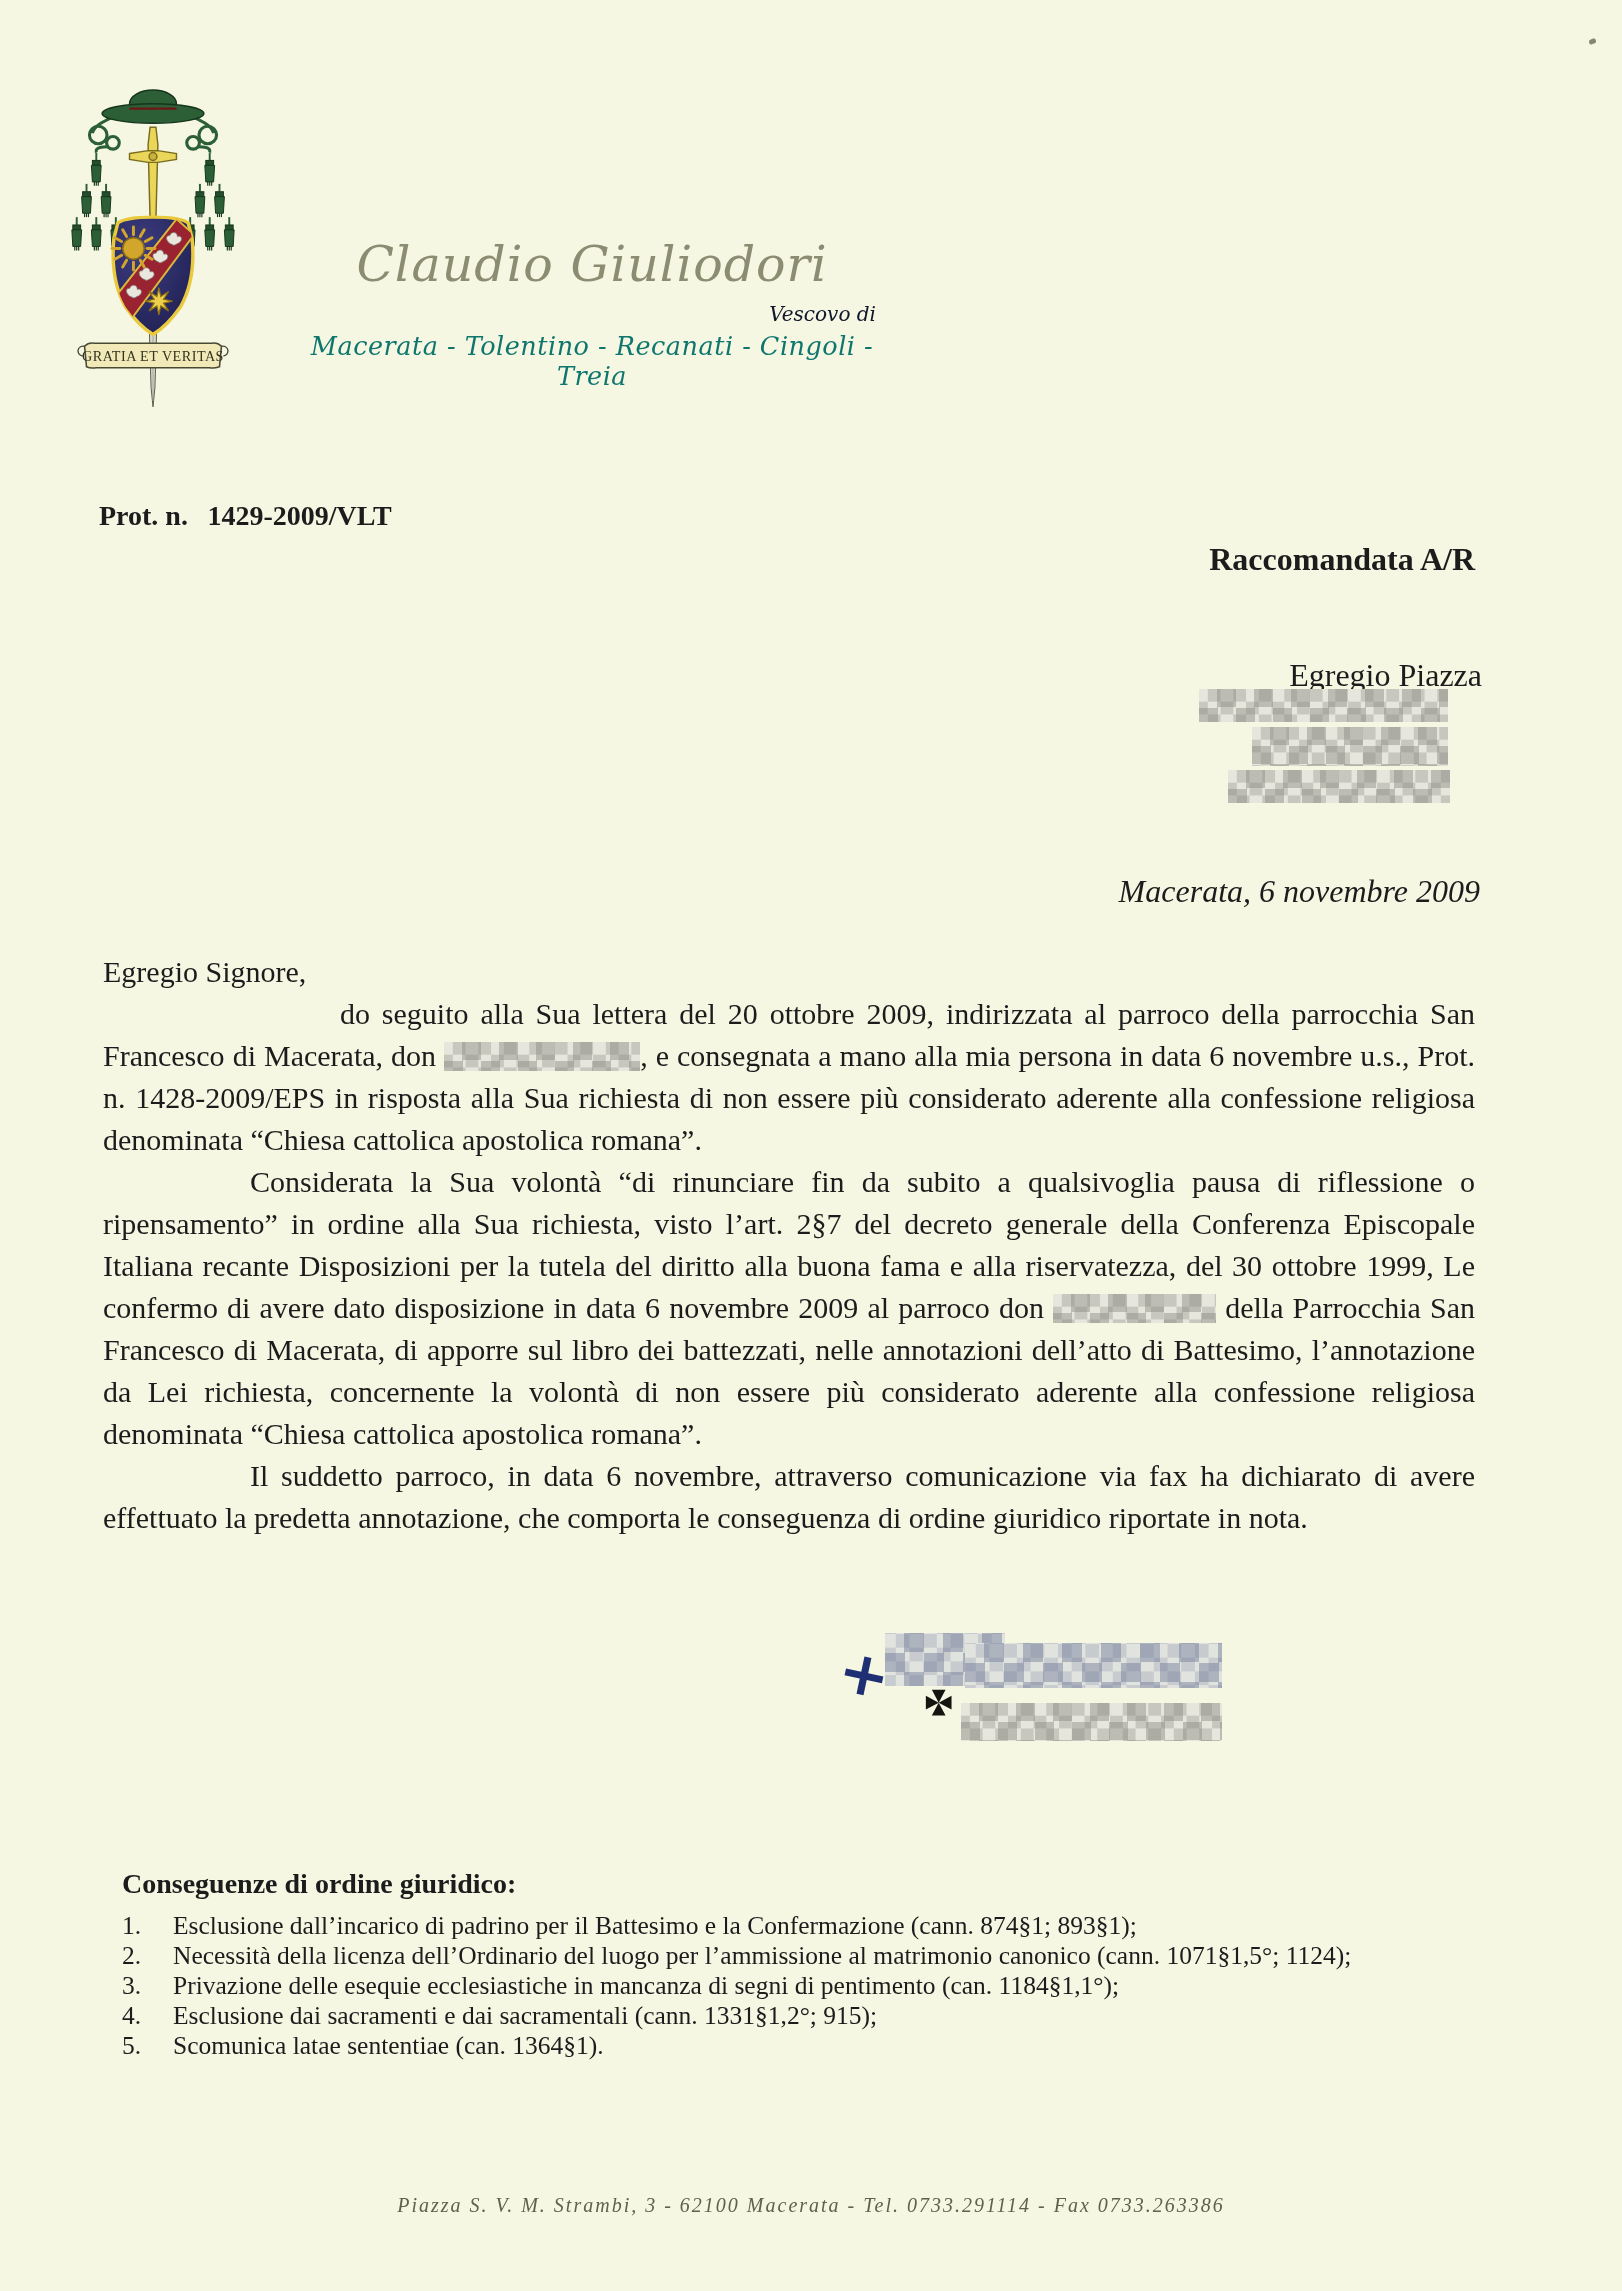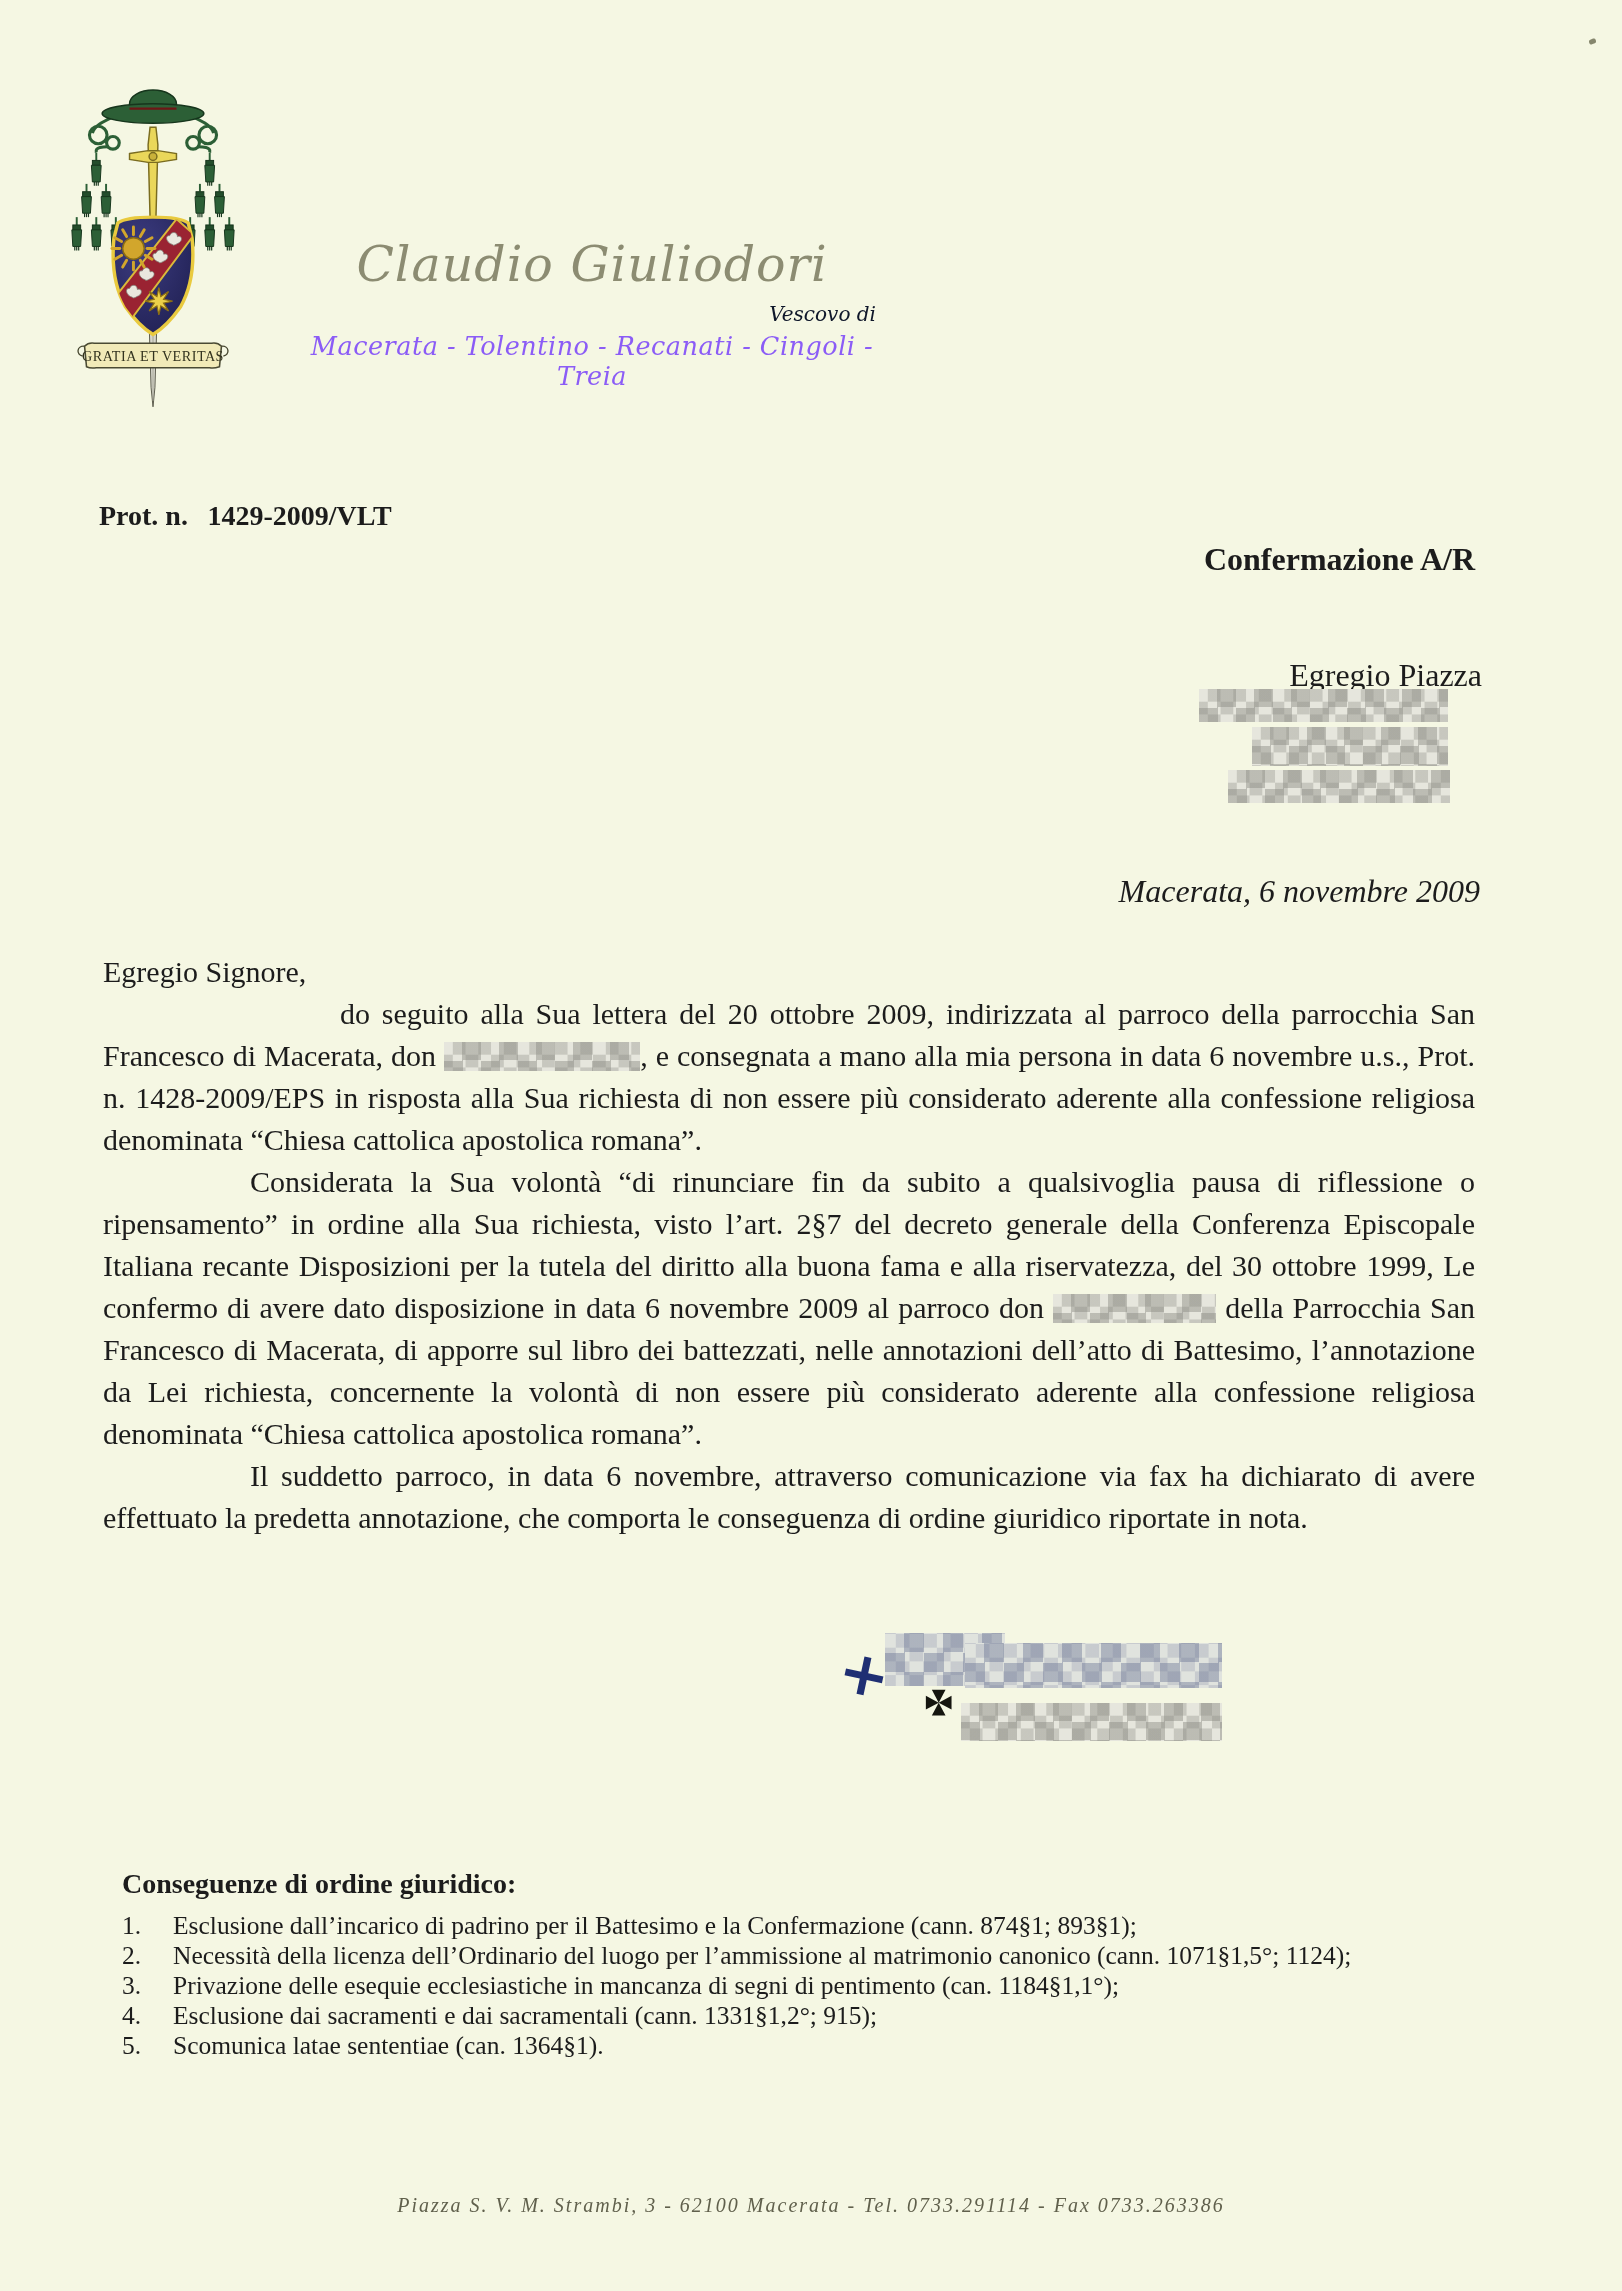--- a/index.html
+++ b/index.html
@@ -10,21 +10,21 @@
     font-family:"Liberation Serif",serif;
     color:#1c1c1c;
     overflow:hidden;
     margin:0 auto;
   }
   
   .coa{position:absolute;left:65px;top:76px;}
   .lh-text{position:absolute;left:308px;top:192px;width:568px;text-align:center;margin-top:47px;}
   .lh-name{font-family:"DejaVu Serif",serif;font-style:italic;font-size:49px;line-height:1.05;color:#8c8c72;letter-spacing:1px;}
   .lh-role{font-family:"DejaVu Serif",serif;font-style:italic;font-size:20px;margin-top:11.8px;color:#0f172a;text-align:right;}
-  .lh-dioceses{font-family:"DejaVu Serif",serif;font-style:italic;font-size:25.5px;margin-top:4.9px;color:#8b5cf6;letter-spacing:0.5px;}
+  .lh-dioceses{font-family:"DejaVu Serif",serif;font-style:italic;font-size:25.5px;margin-top:4.9px;color:#0f766e;letter-spacing:0.5px;}
   
   .prot{position:absolute;left:99px;top:500px;font-weight:bold;font-size:28px;}
   .prot-num{margin-left:19.6px;}
   .racc{position:absolute;right:147px;top:541px;font-weight:bold;font-size:32px;}
   .recipient{position:absolute;right:140px;top:657px;font-size:32px;}
   .dateline{position:absolute;right:142px;top:873px;font-size:32px;font-style:italic;}
   
   .pix{
     background-color:#e6e6dd;
     background-image:
@@ -179,21 +179,21 @@
   <div class="lh-text">
     <div class="lh-name">Claudio Giuliodori</div>
     <div class="lh-role">Vescovo di</div>
     <div class="lh-dioceses">Macerata - Tolentino - Recanati - Cingoli - Treia</div>
   </div>
 
   <div class="prot">
     <span>Prot. n.</span><span class="prot-num">1429-2009/VLT</span>
   </div>
 
-  <div class="racc">Confermazione A/R</div>
+  <div class="racc">Raccomandata A/R</div>
 
   <div class="recipient">Egregio Piazza</div>
   <div class="addr1 pix"></div>
   <div class="addr2 pix"></div>
   <div class="addr3 pix"></div>
 
   <div class="dateline">Macerata, 6 novembre 2009</div>
 
   <div class="body">
     <p>Egregio Signore,</p>

